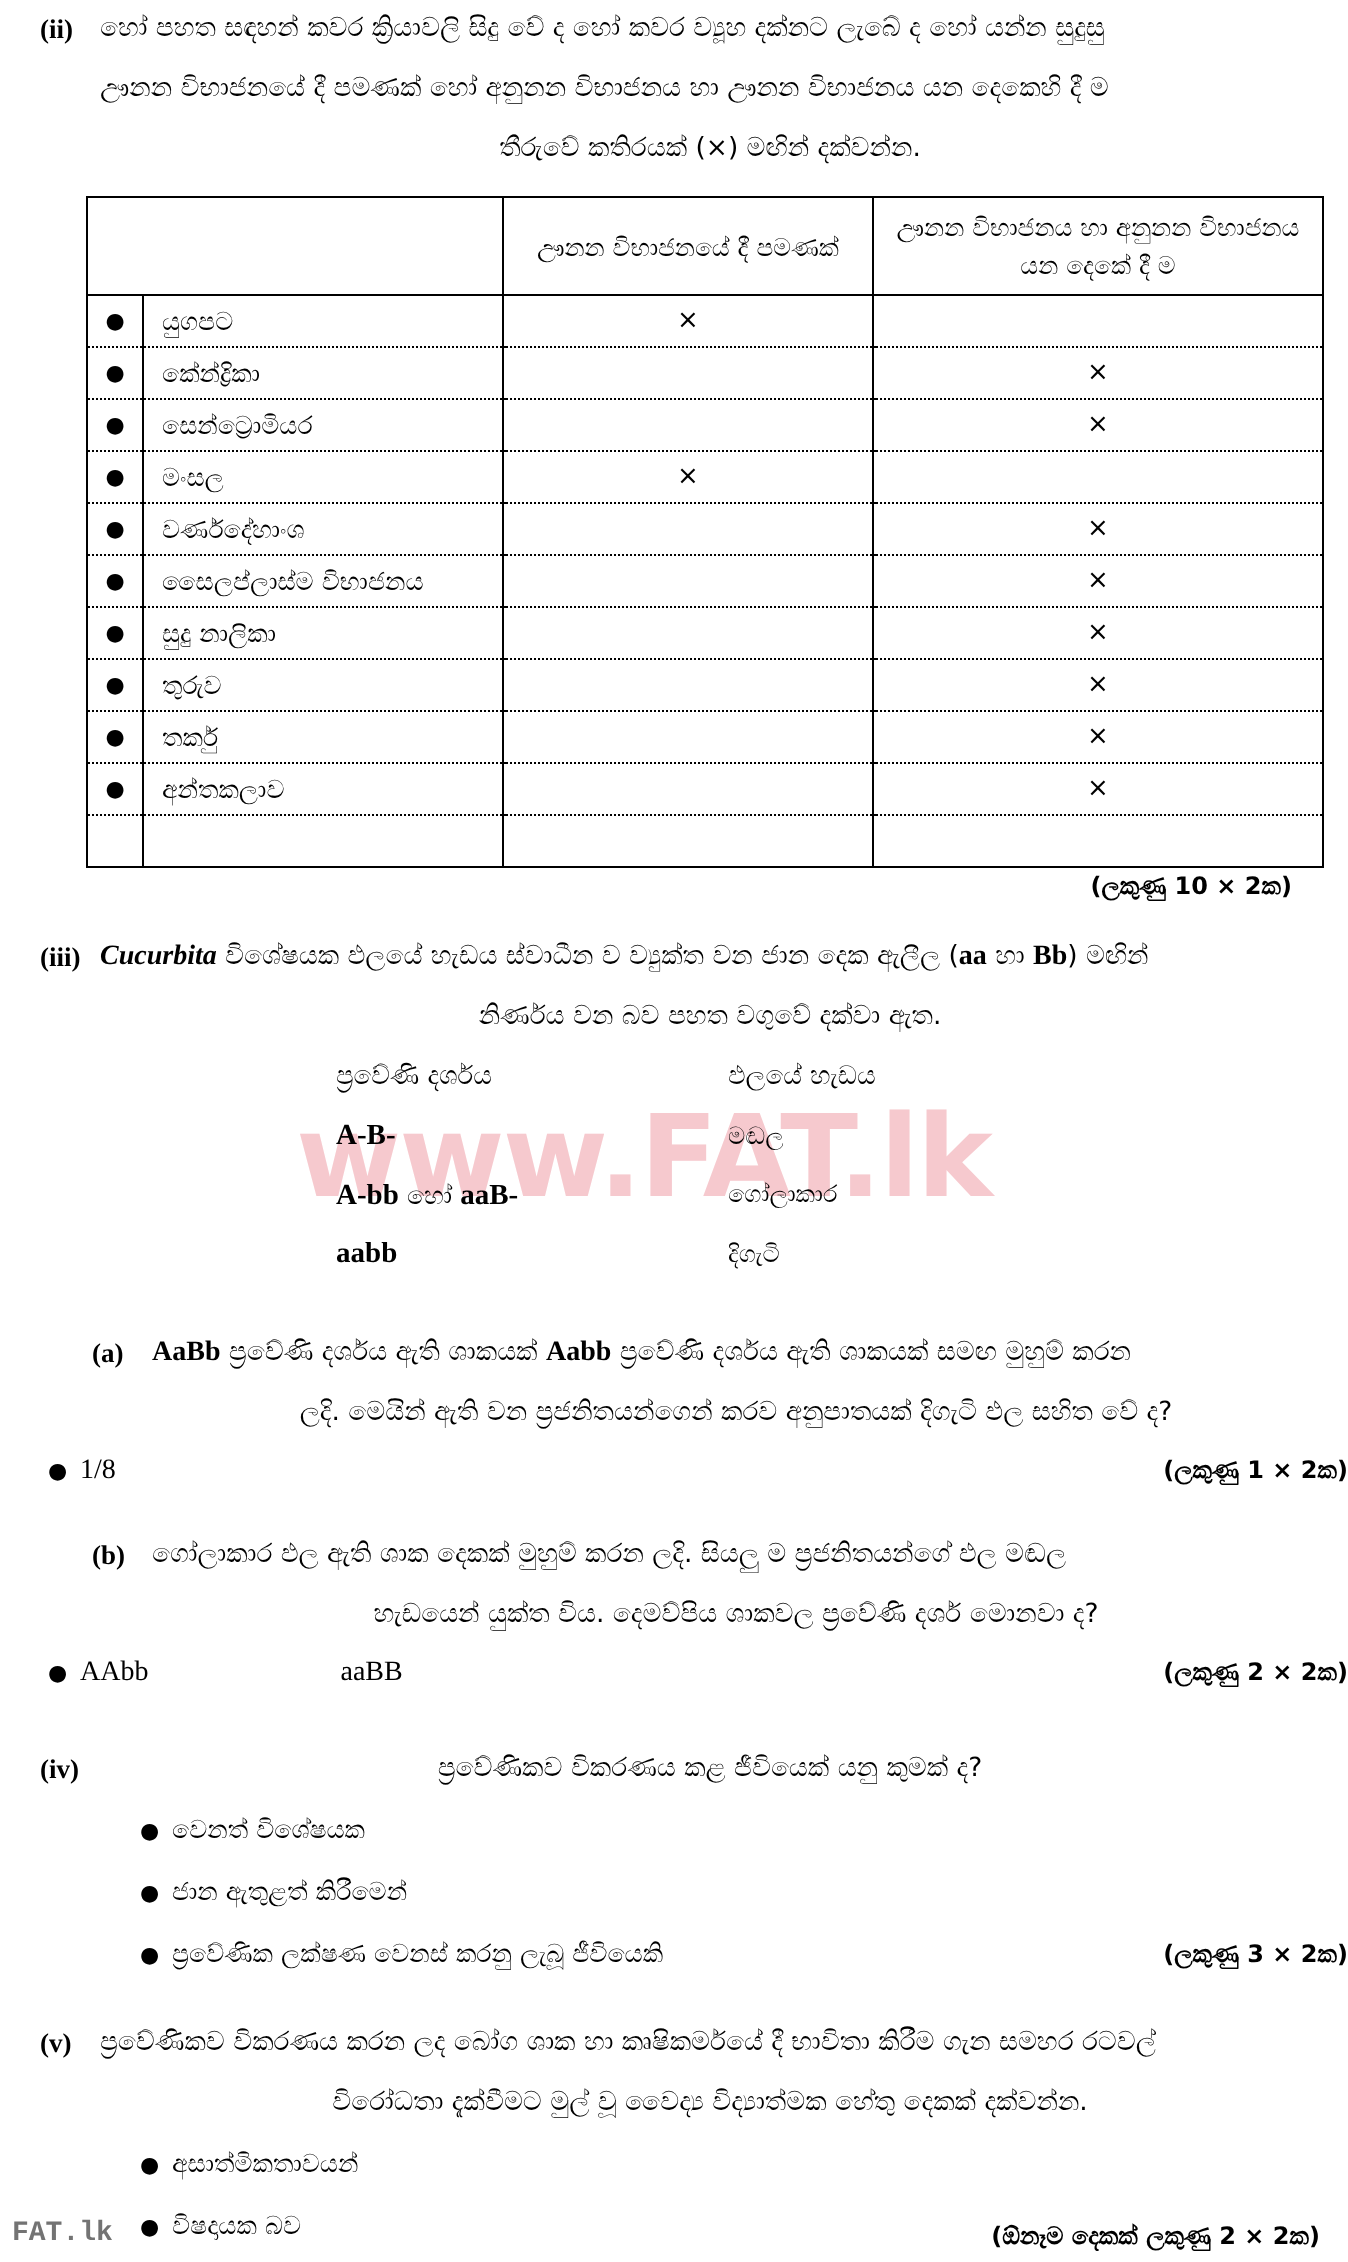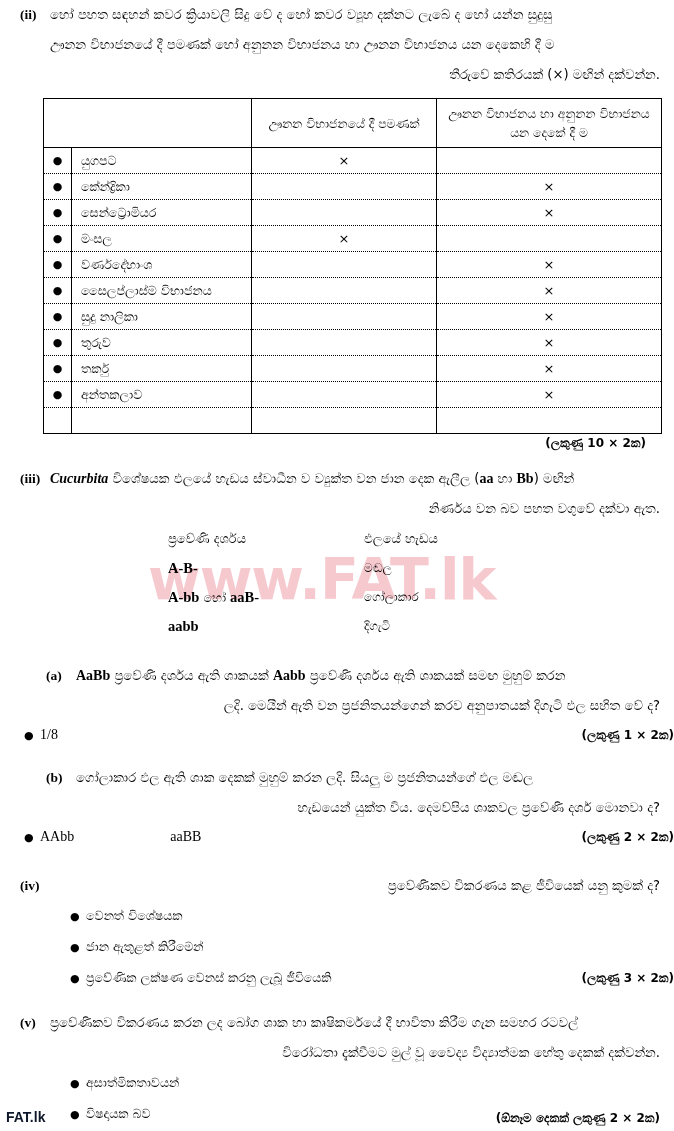--- a/index.html
+++ b/index.html
@@ -56,21 +56,21 @@
     width: 30px;
   }
   .qbody { flex: 1 1 auto; min-width: 0; }
 
   .sin {
     font-size: 13.2px;
     line-height: 30px;
     text-align: justify;
     text-justify: inter-word;
   }
-  .sin-last { text-align: right; }
+  .sin-last { text-align: center; }
 
   .lat {
     font-family: "Liberation Serif", "DejaVu Serif", serif;
     font-weight: bold;
     font-style: italic;
     font-size: 14px;
   }
   .lat-b {
     font-family: "Liberation Serif", "DejaVu Serif", serif;
     font-weight: bold;
@@ -214,24 +214,24 @@
     left: 0;
     bottom: 6px;
     width: 674px;
     display: flex;
     align-items: flex-end;
     justify-content: space-between;
     padding: 0 14px 0 6px;
     box-sizing: border-box;
   }
   .brand {
-    font-family: Liberation Sans, sans-serif;
+    font-family: Liberation Mono, monospace;
     font-weight: bold;
     font-size: 14px;
-    color: #0f172a;
+    color: #737373;
   }
   .sp14 { height: 14px; }
   .sp20 { height: 20px; }
 </style>
 </head>
 <body>
 
 <div class="page">
 
   <div class="watermark">www.FAT.lk</div>

